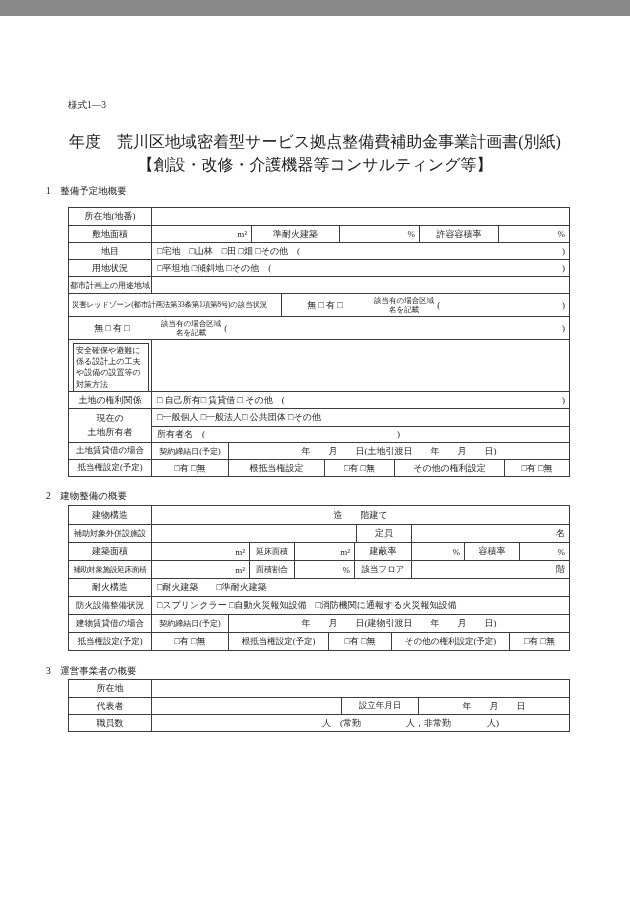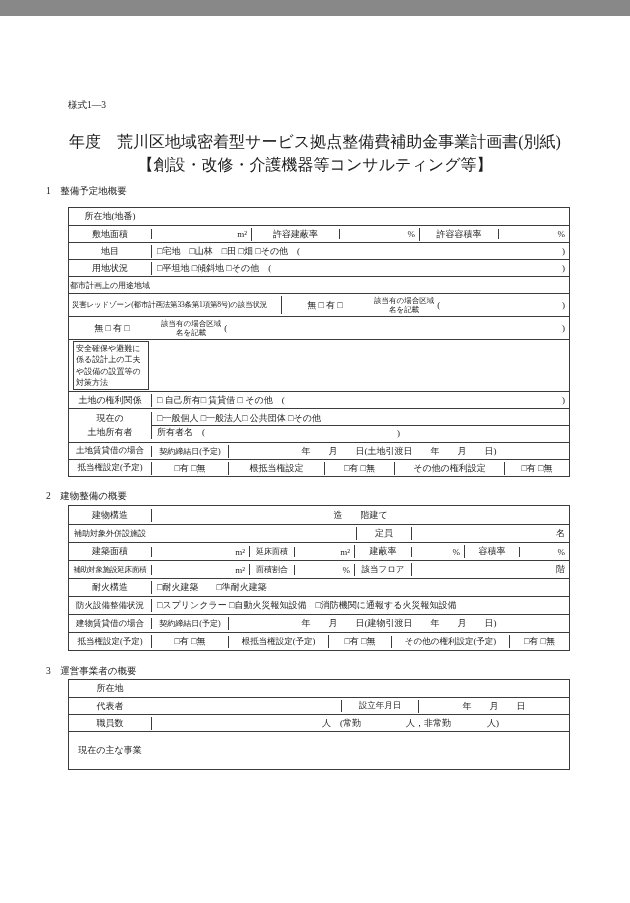--- a/index.html
+++ b/index.html
@@ -6,21 +6,21 @@
   .page{position:relative;width:630px;height:903px;background:#ffffff;margin:16px auto;
         font-family:"Liberation Serif","DejaVu Serif",serif;color:#1c1c1c;font-size:9px;}
   .abs{position:absolute;}
   .center{left:0;width:630px;text-align:center;}
   .f105{font-size:16px;}
   .f95{font-size:9.5px;}
   .f85{font-size:8.5px;}
   .f8{font-size:8px;}
   .f75{font-size:7.5px;letter-spacing:-0.2px;}
   .tbl{position:absolute;border:1px solid #3c3c3c;background:#fff;box-sizing:border-box;}
-  .row{display:flex;border-top:1px solid #3c3c3c;box-sizing:border-box;align-items:center;}
+  .row{display:flex;border-top:1px solid #3c3c3c;box-sizing:border-box;}
   .tbl .row:first-child{border-top:none;}
   .cell{border-left:1px solid #3c3c3c;box-sizing:border-box;display:flex;align-items:center;
         overflow:hidden;white-space:nowrap;}
   .row .cell:first-child{border-left:none;}
   .lbl{justify-content:center;text-align:center;}
   .lbl-l{justify-content:flex-start;padding-left:3px;}
   .val-r{justify-content:flex-end;padding-right:4px;}
   .cb{padding-left:5px;}
   .grow{flex:1 1 auto;}
   .pr4{padding-right:4px;}
@@ -53,21 +53,21 @@
   <div class="tbl" style="left:68px;top:191px;width:502px;">
 
     <div class="row h17">
       <div class="cell lbl" style="width:82px;">所在地(地番)</div>
       <div class="cell grow"></div>
     </div>
 
     <div class="row h17">
       <div class="cell lbl" style="width:82px;">敷地面積</div>
       <div class="cell val-r" style="width:100px;">m²</div>
-      <div class="cell lbl" style="width:88px;">許容建蔽率</div>
+      <div class="cell lbl" style="width:88px;">準耐火建築</div>
       <div class="cell val-r" style="width:80px;">%</div>
       <div class="cell lbl" style="width:79px;">許容容積率</div>
       <div class="cell val-r grow">%</div>
     </div>
 
     <div class="row h17">
       <div class="cell lbl" style="width:82px;">地目</div>
       <div class="cell cb grow pr4">
         <span>□宅地　□山林　□田 □畑 □その他　(</span>
         <span class="grow"></span>
@@ -238,20 +238,16 @@
       <div class="cell" style="width:190px;"></div>
       <div class="cell lbl f85" style="width:77px;">設立年月日</div>
       <div class="cell ctr grow">年　　月　　日</div>
     </div>
 
     <div class="row h17">
       <div class="cell lbl" style="width:82px;">職員数</div>
       <div class="cell staff-line grow">人　(常勤　　　　　人，非常勤　　　　人)</div>
     </div>
 
-    <div class="row h38">
-      <div class="cell lbl" style="width:82px;">現在の主な事業</div>
-      <div class="cell grow"></div>
-    </div>
 
   </div>
 
 </div>
 
 </body></html>

